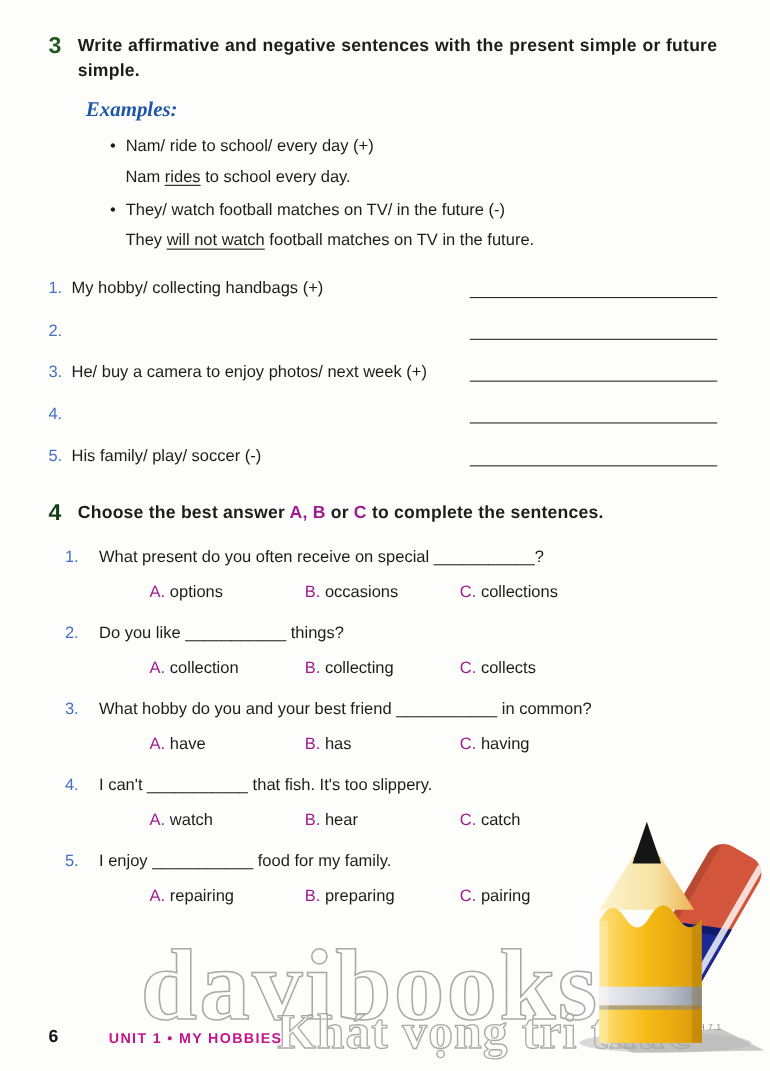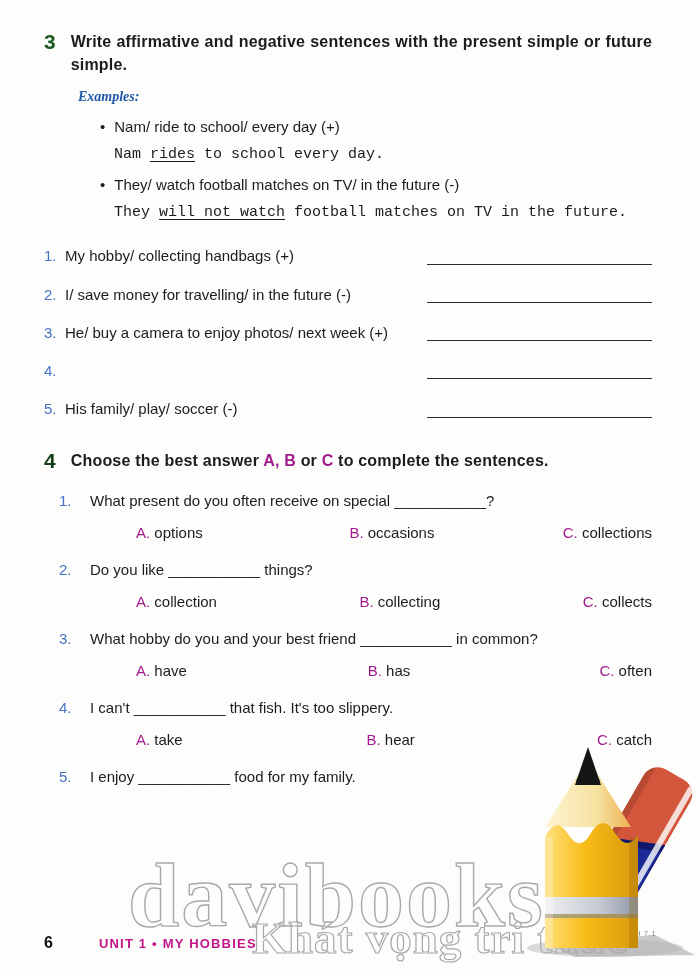--- a/index.html
+++ b/index.html
@@ -14,38 +14,38 @@
   .ex-header{display:flex;align-items:flex-start;gap:15px;}
   .ex-num{font-size:21px;font-weight:bold;line-height:1.1;}
   .ex-num.green3{color:#1d5a22;}
   .ex-num.green4{color:#143c17;}
   .ex-title{font-size:16px;font-weight:bold;text-align:justify;line-height:1.45;letter-spacing:.2px;}
   .mag{color:#a21a8f;}
 
   
   .examples-label{
     margin:13px 0 0 34px;color:#1f57a8;font-weight:bold;font-style:italic;
-    font-family:"Liberation Serif", serif;font-size:14px;
+    font-family:"Liberation Serif", serif;font-size:19px;
   }
   .ex-bullet{margin:13px 0 0 56px;font-size:15px;display:flex;gap:9px;}
   .bullet-dot{font-size:15px;line-height:1.2;}
-  .ex-answer{margin:10px 0 0 70px;font-size:15px;font-family:Liberation Mono, monospace;}
+  .ex-answer{margin:10px 0 0 70px;font-size:15px;}
   .u{text-decoration:underline;text-underline-offset:3px;}
 
   
   .ex3-list{margin-top:26px;}
   .ex3-row{display:flex;align-items:flex-end;margin-top:21px;font-size:15px;line-height:1.15;}
   .item-num{color:#4472c4;width:21px;flex:0 0 auto;}
   .blank-line{margin-left:auto;width:225px;border-bottom:1.6px solid #2b2b2b;height:1em;flex:0 0 auto;}
 
   
   .ex4{margin-top:31px;}
   .q-row{display:flex;margin:20px 0 0 15px;font-size:15px;line-height:1.2;}
   .q-num{color:#4472c4;width:31px;flex:0 0 auto;}
-  .opt-row{display:flex;margin:14px 0 0 92px;font-size:15px;justify-content:space-between;}
+  .opt-row{display:flex;margin:14px 0 0 92px;font-size:15px;}
   .opt{width:141px;flex:0 0 auto;}
   .opt:last-child{width:auto;}
   .opt-letter{color:#a21a8f;}
 
   
   .wm{position:absolute;z-index:2;pointer-events:none;color:rgba(255,255,255,.25);
       -webkit-text-stroke:1.4px #a9a9a9;font-family:"Liberation Serif", serif;font-weight:bold;white-space:nowrap;}
   .wm-main{left:128px;top:842px;font-size:92px;letter-spacing:2px;}
   .wm-sub{left:252px;top:912px;font-size:45px;-webkit-text-stroke:1.2px #a9a9a9;letter-spacing:1px;}
 
@@ -83,21 +83,20 @@
   <div class="ex-answer"><span>They </span><span class="u">will not watch</span><span> football matches on TV in the future.</span></div>
 
   <div class="ex3-list">
     <div class="ex3-row">
       <span class="item-num">1.</span>
       <span>My hobby/ collecting handbags (+)</span>
       <span class="blank-line"></span>
     </div>
     <div class="ex3-row">
       <span class="item-num">2.</span>
-      <span>I/ save money for travelling/ in the future (-)</span>
       <span class="blank-line"></span>
     </div>
     <div class="ex3-row">
       <span class="item-num">3.</span>
       <span>He/ buy a camera to enjoy photos/ next week (+)</span>
       <span class="blank-line"></span>
     </div>
     <div class="ex3-row">
       <span class="item-num">4.</span>
       <span class="blank-line"></span>
@@ -135,36 +134,41 @@
       <span class="opt"><span class="opt-letter">C.</span> <span>collects</span></span>
     </div>
 
     <div class="q-row">
       <span class="q-num">3.</span>
       <span>What hobby do you and your best friend ___________ in common?</span>
     </div>
     <div class="opt-row">
       <span class="opt"><span class="opt-letter">A.</span> <span>have</span></span>
       <span class="opt"><span class="opt-letter">B.</span> <span>has</span></span>
-      <span class="opt"><span class="opt-letter">C.</span> <span>often</span></span>
+      <span class="opt"><span class="opt-letter">C.</span> <span>having</span></span>
     </div>
 
     <div class="q-row">
       <span class="q-num">4.</span>
       <span>I can't ___________ that fish. It's too slippery.</span>
     </div>
     <div class="opt-row">
-      <span class="opt"><span class="opt-letter">A.</span> <span>take</span></span>
+      <span class="opt"><span class="opt-letter">A.</span> <span>watch</span></span>
       <span class="opt"><span class="opt-letter">B.</span> <span>hear</span></span>
       <span class="opt"><span class="opt-letter">C.</span> <span>catch</span></span>
     </div>
 
     <div class="q-row">
       <span class="q-num">5.</span>
       <span>I enjoy ___________ food for my family.</span>
+    </div>
+    <div class="opt-row">
+      <span class="opt"><span class="opt-letter">A.</span> <span>repairing</span></span>
+      <span class="opt"><span class="opt-letter">B.</span> <span>preparing</span></span>
+      <span class="opt"><span class="opt-letter">C.</span> <span>pairing</span></span>
     </div>
   </div>
 </div>
 
 <div class="wm wm-main">davibooks</div>
 <div class="wm wm-sub">Khát vọng tri thức</div>
 
 <div class="pencil-wrap">
   <svg viewBox="0 0 190 215" width="190" height="215">
     <defs>

